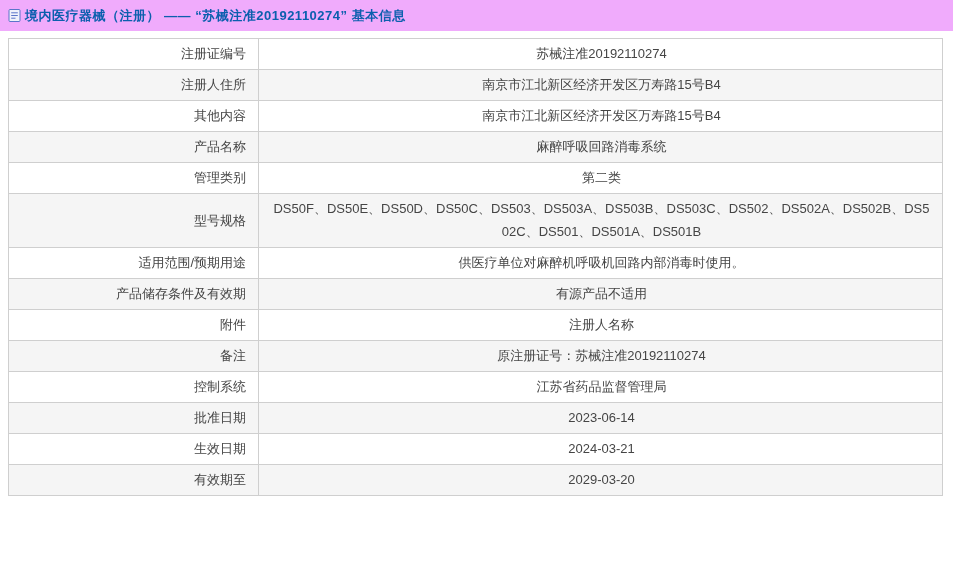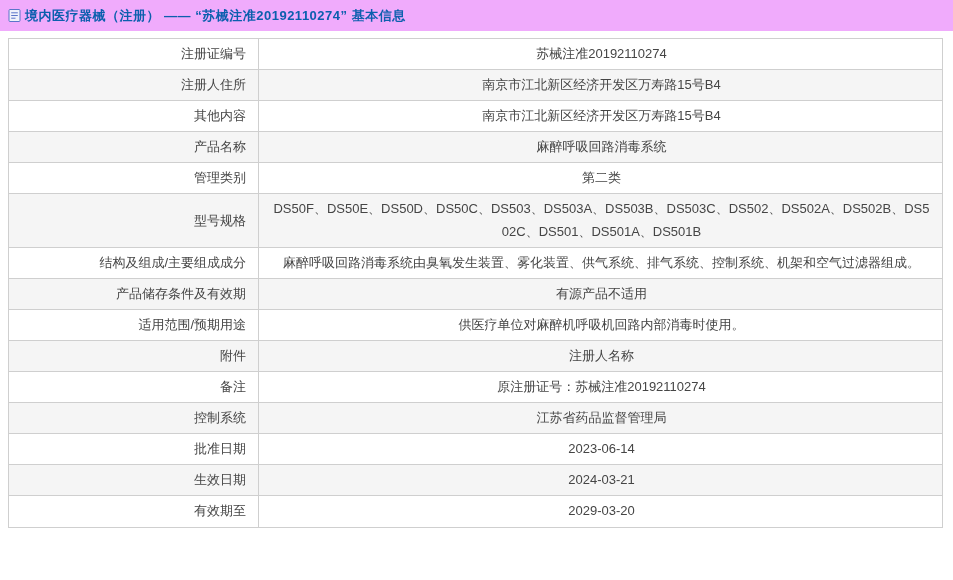--- a/index.html
+++ b/index.html
@@ -107,39 +107,33 @@
     <td class="value-cell">第二类</td>
   </tr>
 
   <tr class="tall">
     <td class="label-cell">
       <span class="label-text">型号规格</span>
     </td>
     <td class="value-cell">DS50F、DS50E、DS50D、DS50C、DS503、DS503A、DS503B、DS503C、DS502、DS502A、DS502B、DS502C、DS501、DS501A、DS501B</td>
   </tr>
 
+
   <tr>
     <td class="label-cell">
-      <span class="label-text">结构及组成/主要组成成分</span>
+      <span class="label-text">适用范围/预期用途</span>
     </td>
-    <td class="value-cell">麻醉呼吸回路消毒系统由臭氧发生装置、雾化装置、供气系统、排气系统、控制系统、机架和空气过滤器组成。</td>
+    <td class="value-cell">供医疗单位对麻醉机呼吸机回路内部消毒时使用。</td>
   </tr>
 
   <tr>
     <td class="label-cell">
       <span class="label-text">产品储存条件及有效期</span>
     </td>
     <td class="value-cell">有源产品不适用</td>
-  </tr>
-
-  <tr>
-    <td class="label-cell">
-      <span class="label-text">适用范围/预期用途</span>
-    </td>
-    <td class="value-cell">供医疗单位对麻醉机呼吸机回路内部消毒时使用。</td>
   </tr>
 
   <tr>
     <td class="label-cell">
       <span class="label-text">附件</span>
     </td>
     <td class="value-cell">注册人名称</td>
   </tr>
 
 

